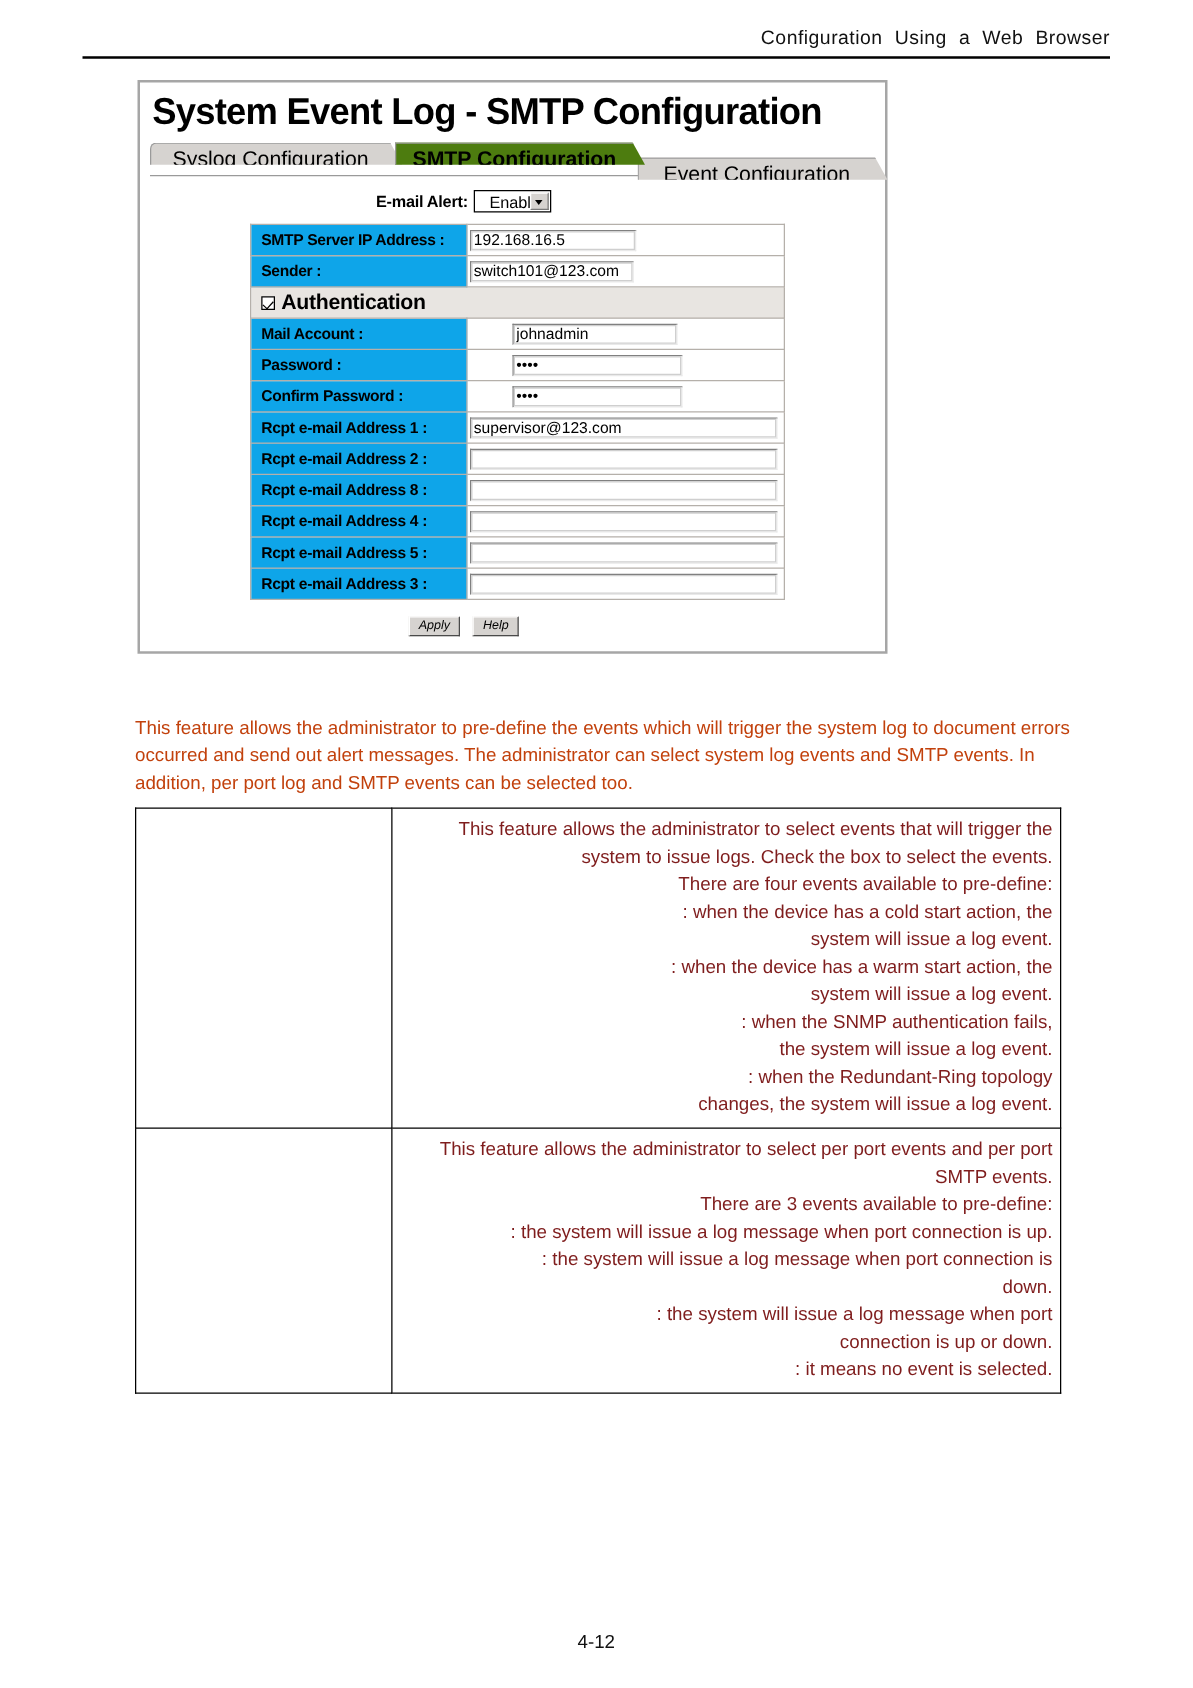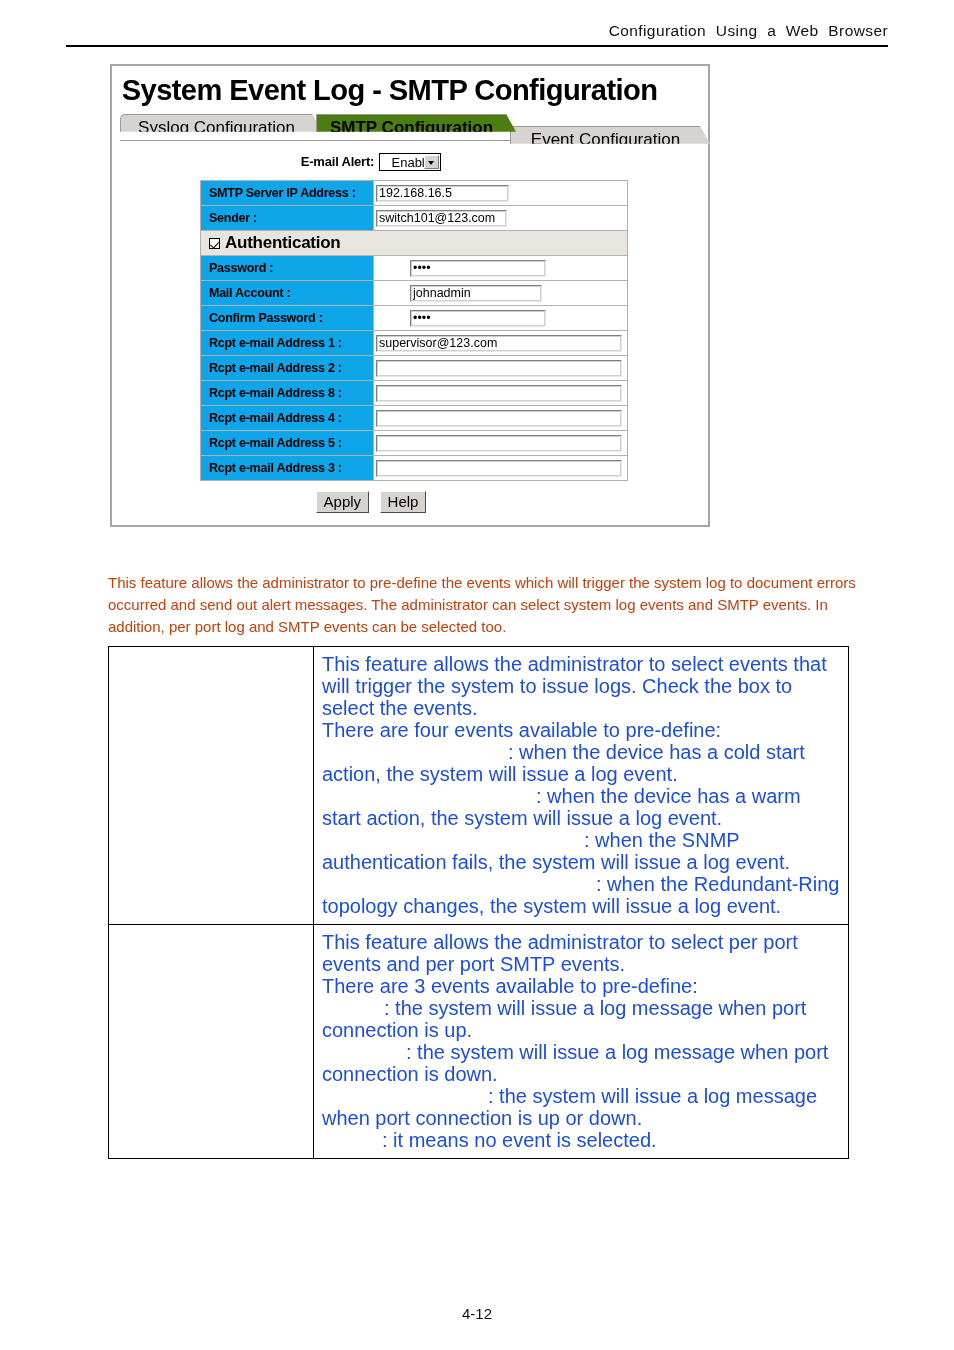--- a/index.html
+++ b/index.html
@@ -226,28 +226,29 @@
   .w-pwd   { width: 136px; }
   .w-rcpt  { width: 246px; }
 
   .btn-row {
     text-align: center;
     padding-top: 10px;
     margin-right: 86px;
   }
   .btn {
     font-family: "Liberation Sans", sans-serif;
-    font-size: 15px;
+    font-size: 10px;
     background: #d6d3d0;
     border: 1px solid;
     border-color: #ffffff #4a4a4a #4a4a4a #ffffff;
     padding: 1px 7px 2px 7px;
     color: #000;
     margin: 0 3px;
     cursor: pointer;
+    font-style: italic;
   }
 
   
   .prose {
     position: absolute;
     left: 108px;
     top: 572px;
     width: 760px;
     font-size: 15px;
     line-height: 22px;
@@ -265,23 +266,24 @@
     table-layout: fixed;
   }
   .desc-table td {
     border: 1px solid #000;
     vertical-align: top;
     padding: 0;
   }
   td.desc-key { width: 204px; }
   td.desc-body {
     padding: 6px 6px 7px 8px;
-    font-size: 20px;
+    font-size: 15px;
     line-height: 22px;
-    color: #1d4ed8;
+    color: #7f1d1d;
+    text-align: right;
   }
   .desc-body p { margin: 0; }
   .gap-s  { display: inline-block; width: 42px; }
   .gap-m  { display: inline-block; width: 122px; }
   .gap-l  { display: inline-block; width: 160px; }
   .gap-xl { display: inline-block; width: 186px; }
   .gap-xxl{ display: inline-block; width: 214px; }
 
   
   .footer {
@@ -337,29 +339,29 @@
         <td class="val">
           <input class="txt w-send" type="text" value="switch101@123.com" style="">
         </td>
       </tr>
       <tr>
         <td class="auth-cell" colspan="2">
           <span class="chk"></span><span>Authentication</span>
         </td>
       </tr>
       <tr>
+        <td class="lbl">Mail Account :</td>
+        <td class="val" style="padding-left:36px">
+          <input class="txt w-acct" type="text" value="johnadmin" style="">
+        </td>
+      </tr>
+      <tr>
         <td class="lbl">Password :</td>
         <td class="val" style="padding-left:36px">
           <input class="txt w-pwd" type="text" value="••••" style="">
-        </td>
-      </tr>
-      <tr>
-        <td class="lbl">Mail Account :</td>
-        <td class="val" style="padding-left:36px">
-          <input class="txt w-acct" type="text" value="johnadmin" style="">
         </td>
       </tr>
       <tr>
         <td class="lbl">Confirm Password :</td>
         <td class="val" style="padding-left:36px">
           <input class="txt w-pwd" type="text" value="••••" style="">
         </td>
       </tr>
 
       <tr>

